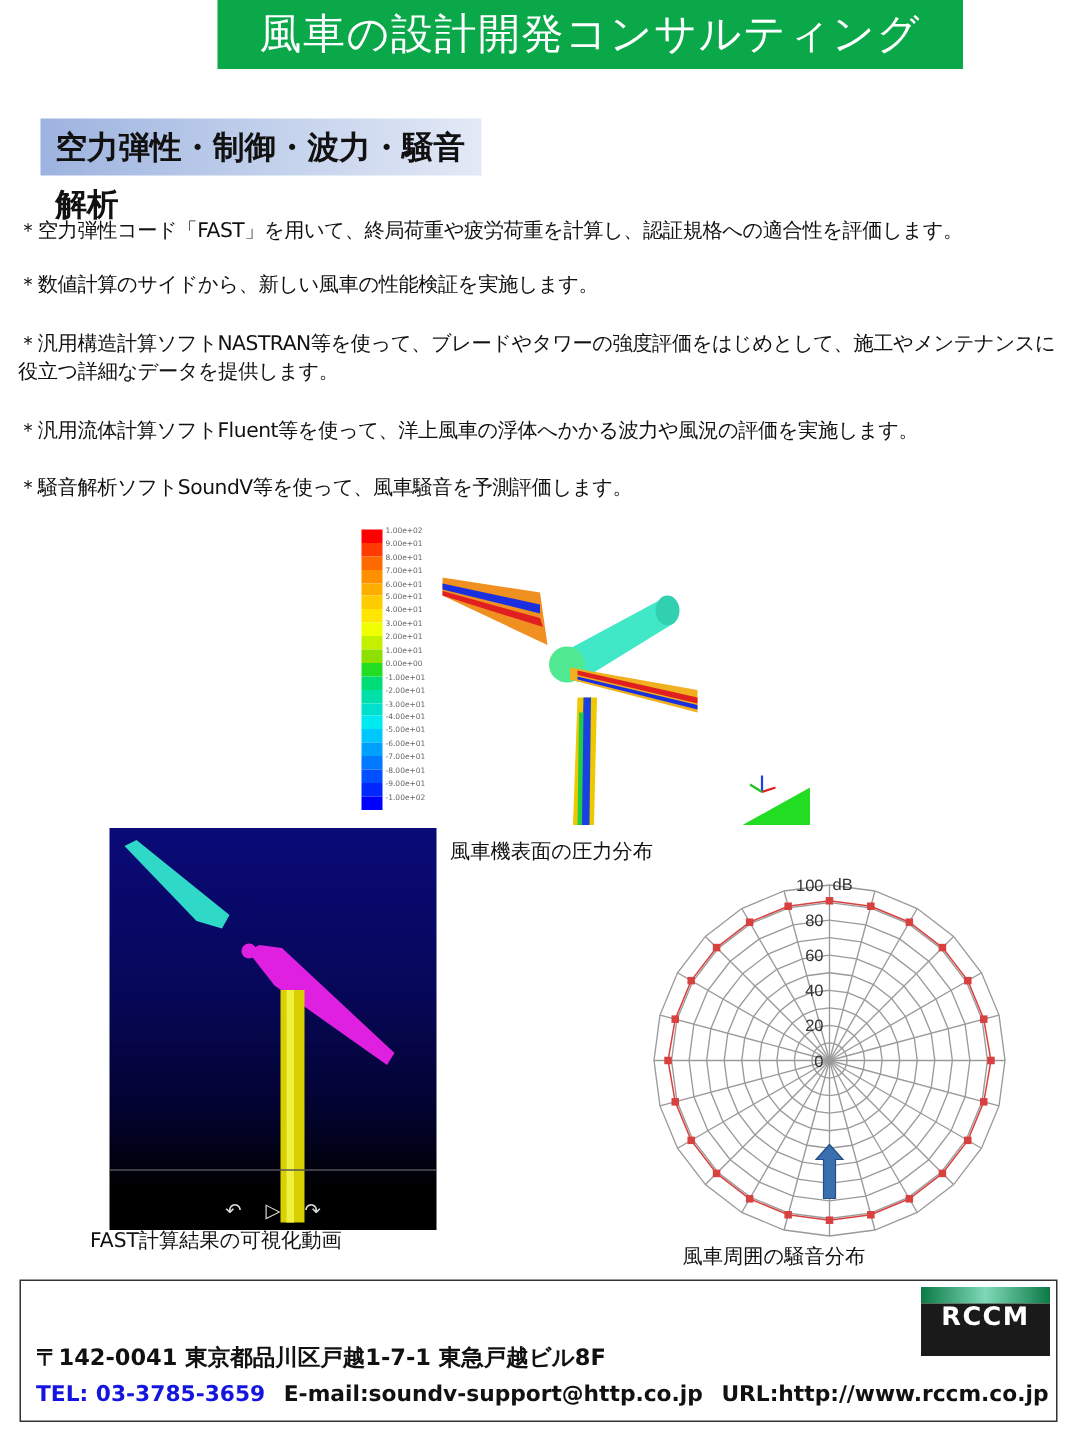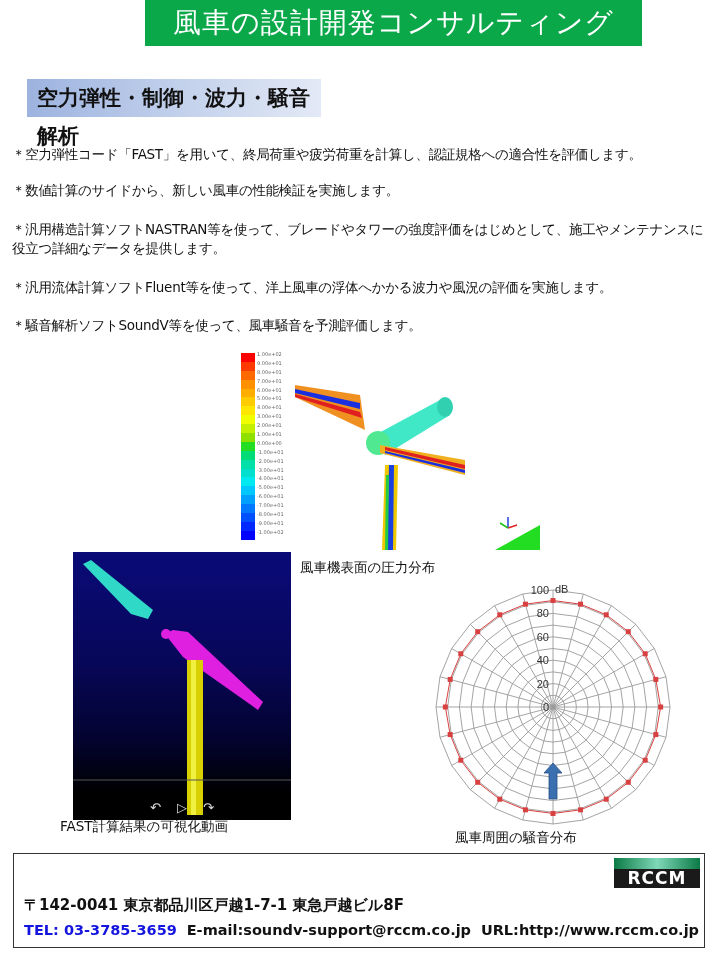--- a/index.html
+++ b/index.html
@@ -195,21 +195,21 @@
     <rect x="45.21434100706827" y="54.2143410070683" width="5" height="5" fill="#d94040"></rect>
     <rect x="67.26499999999996" y="37.294275259070844" width="5" height="5" fill="#d94040"></rect>
     <rect x="92.94353626793463" y="26.657877275002903" width="5" height="5" fill="#d94040"></rect>
     <polygon points="123,188 132,198 127,198 127,224 119,224 119,198 114,198" fill="#3a6fb0" stroke="#244e85" stroke-width="0.8"></polygon>
   </svg>
 <div class="abs caption" style="left:455px;top:829px;width:195px;">風車周囲の騒音分布</div>
 
 <div id="footer-box" class="abs">
   <div id="logo" class="abs">
     <div style="height:11px;background:linear-gradient(90deg,#0b7a45,#7fd8b8 50%,#0b7a45);"></div>
-    <div style="height:19px;background:#1a1a1a;color:#fff;font-weight:bold;font-size:17px;line-height:19px;text-align:center;letter-spacing:1px;font-family:'DejaVu Sans',sans-serif;">RCCM</div>
+    <div style="height:35px;background:#1a1a1a;color:#fff;font-weight:bold;font-size:17px;line-height:19px;text-align:center;letter-spacing:1px;font-family:'DejaVu Sans',sans-serif;">RCCM</div>
   </div>
   <div id="address" class="abs">〒142-0041 東京都品川区戸越1-7-1 東急戸越ビル8F</div>
   <div id="contact-row" class="abs">
     <span id="tel">TEL: 03-3785-3659</span>
-    <span>E-mail:soundv-support@rccm.co.jp</span>
+    <span>E-mail:soundv-support@http.co.jp</span>
     <span>URL:http://www.rccm.co.jp</span>
   </div>
 </div>
 
 </body></html>

